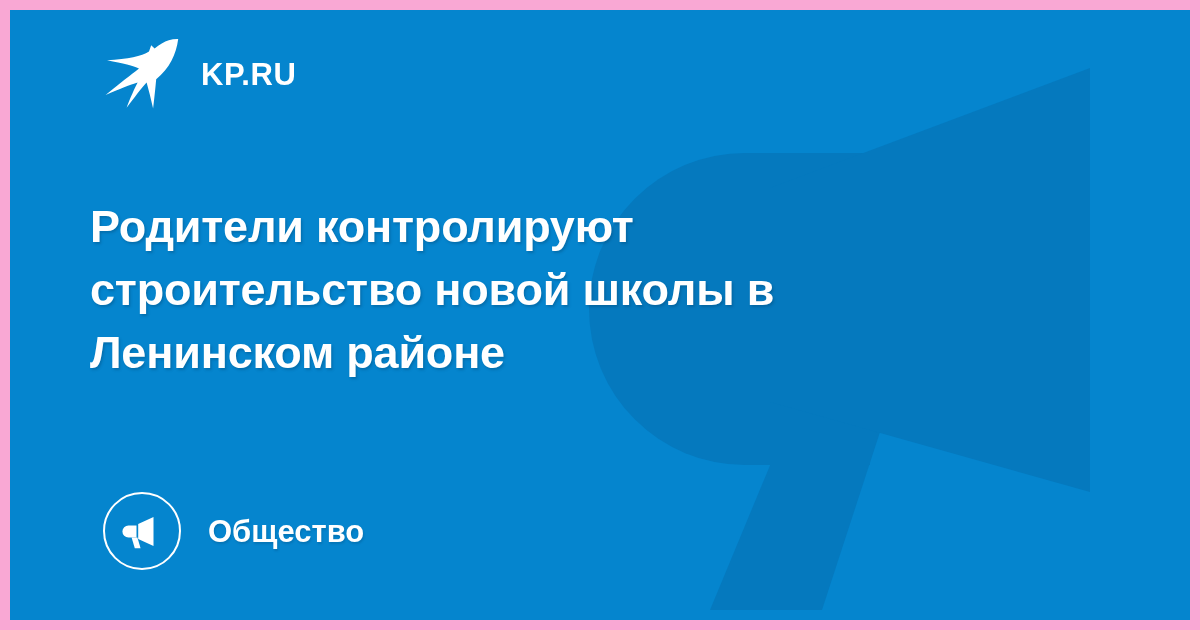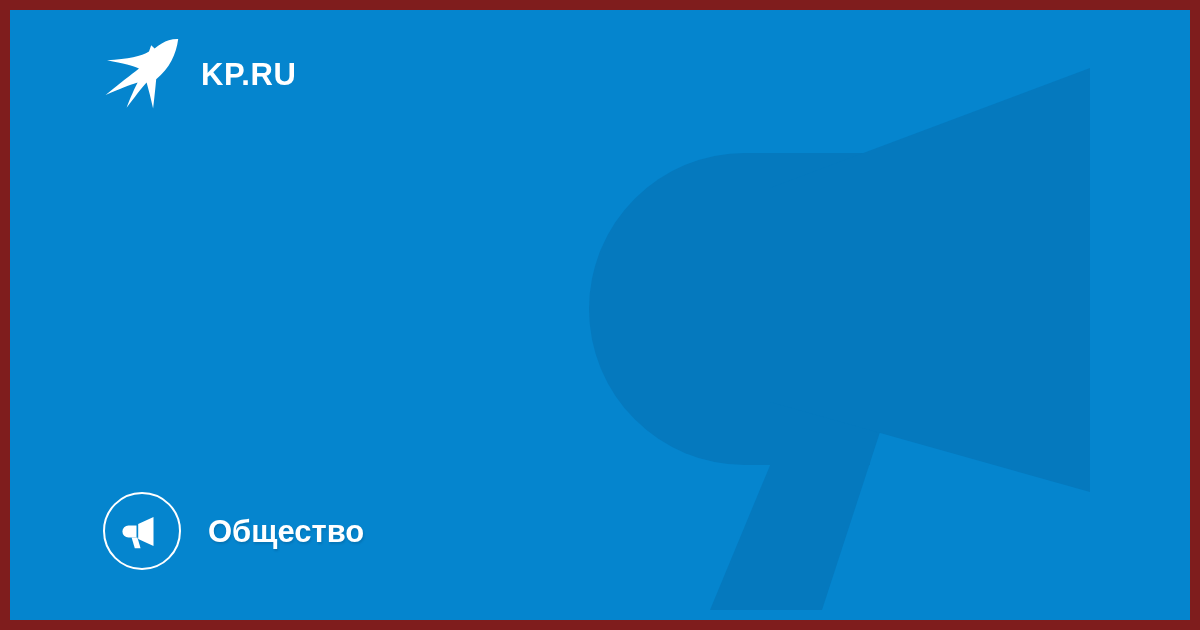--- a/index.html
+++ b/index.html
@@ -13,21 +13,21 @@
     font-family: "Liberation Sans", sans-serif;
     background: #ffffff;
   }
 
   
   #share-card {
     position: relative;
     width: 1200px;
     height: 630px;
     box-sizing: border-box;
-    border: 10px solid #7f1d1d;
+    border: 10px solid #f9a8d4;
     background: #a16207;
     overflow: hidden;
   }
 
   .card-surface {
     position: absolute;
     inset: 0;
     background: #0585ce;
     overflow: hidden;
   }
@@ -131,20 +131,21 @@
       </g>
     </svg>
 
     <div class="brand">
       <svg class="brand-bird" viewBox="0 0 74 72" aria-hidden="true">
         <path d="M63.8 2.2 C59.2 3.6 54.4 6.5 49.6 10.4 L46.2 7.2 L44.0 13.5 C36.5 18.1 23.3 21.1 2.0 22.3 C18.5 25.4 28.3 27.9 34.0 30.6 C26.3 36.6 15.0 45.4 0.6 57.0 C14.8 50.9 25.2 46.9 32.6 44.6 C29.4 50.9 25.8 58.9 21.6 69.8 C30.0 58.4 36.4 50.2 41.6 44.4 C43.6 51.6 45.8 60.1 48.1 70.5 C49.6 58.1 50.5 48.5 51.2 41.2 C57.7 35.8 62.9 29.6 66.6 22.4 C70.0 15.9 72.2 8.8 73.2 1.0 C69.9 0.9 66.8 1.3 63.8 2.2 Z" fill="#ffffff"></path>
       </svg>
       <span class="brand-name">KP.RU</span>
     </div>
 
+    <h1 class="headline">Родители контролируют строительство новой школы в Ленинском районе</h1>
 
     <div class="category">
       <span class="category-circle">
         <svg viewBox="0 0 42 42" aria-hidden="true">
 
           <path d="M7.5 15.4 L15.5 15.4 L15.5 27.6 L7.5 27.6 A6.1 6.1 0 0 1 7.5 15.4 Z" fill="#ffffff"></path>
 
           <path d="M17.2 14.0 L32.5 7.0 L32.5 36.0 L17.2 29.0 Z" fill="#ffffff"></path>
 
           <path d="M10.6 27.6 L16.4 27.6 L19.6 38.2 L13.8 38.2 Z" fill="#ffffff"></path>

